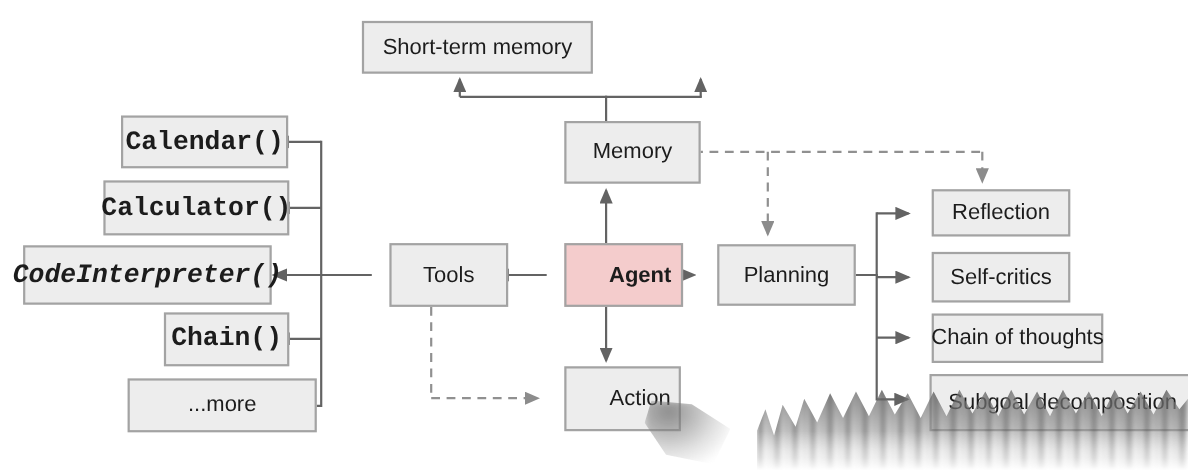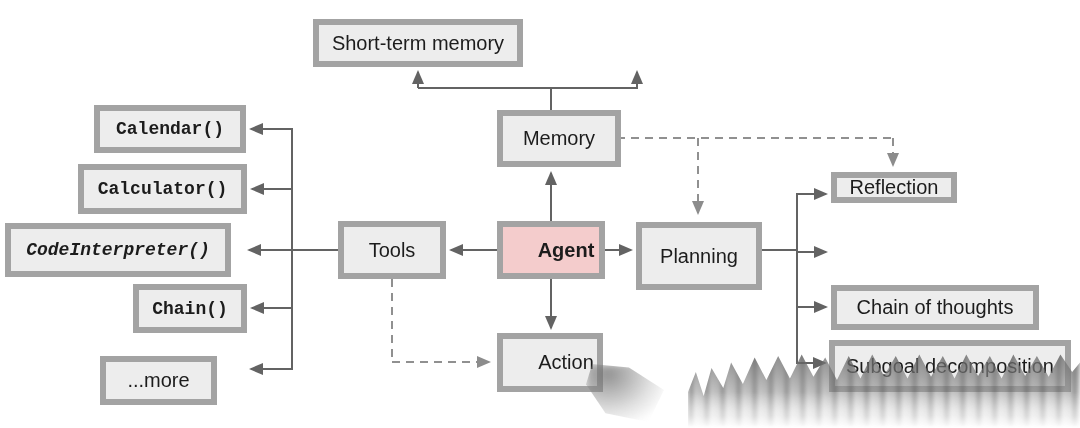--- a/index.html
+++ b/index.html
@@ -7,43 +7,43 @@
     position:relative;
     width:1080px; height:428px;
     background:#ffffff;
     overflow:hidden;
     font-family:"Liberation Sans", sans-serif;
   }
   svg.edges { position:absolute; left:0; top:0; width:1080px; height:428px; z-index:1; }
 
   .node {
     position:absolute; box-sizing:border-box; z-index:2;
-    background:#ededed; border:6px solid #a3a3a3;
+    background:#ededed; border:2px solid #a3a3a3;
     display:flex; align-items:center; justify-content:center;
-    font-size:20px; color:#1c1c1c; white-space:nowrap;
+    font-size:20px; color:#1c1c1c; white-space:nowrap;margin-left:16px;
   }
-  .mono { font-family:"Liberation Mono", monospace; font-weight:700; font-size:18px; }
+  .mono { font-family:"Liberation Mono", monospace; font-weight:700; font-size:24px; }
   .agent-node { background:#f4cccc; font-weight:700; }
 
   
   .n-short   { left:313px; top:19px;  width:210px; height:48px; }
   .n-long    { left:532px; top:19px;  width:211px; height:48px; }
   .n-memory  { left:497px; top:110px; width:124px; height:57px; }
   .n-tools   { left:338px; top:221px; width:108px; height:58px; }
   .n-agent   { left:497px; top:221px; width:108px; height:58px;padding-left:30px; }
-  .n-planning{ left:636px; top:222px; width:126px; height:68px; }
+  .n-planning{ left:636px; top:222px; width:126px; height:56px; }
   .n-action  { left:497px; top:333px; width:106px; height:59px;padding-left:32px; }
   .n-calendar{ left:94px;  top:105px; width:152px; height:48px; }
   .n-calc    { left:78px;  top:164px; width:169px; height:50px; }
   .n-codeint { left:5px;   top:223px; width:226px; height:54px;font-style:italic; }
   .n-search  { left:133px; top:284px; width:114px; height:49px; }
-  .n-more    { left:100px; top:356px; width:117px; height:49px; }
-  .n-reflect { left:831px; top:172px; width:126px; height:31px; }
+  .n-more    { left:100px; top:344px; width:172px; height:49px; }
+  .n-reflect { left:831px; top:172px; width:126px; height:43px; }
   .n-selfcrit{ left:831px; top:229px; width:126px; height:46px; }
-  .n-chain   { left:831px; top:285px; width:208px; height:45px; }
+  .n-chain   { left:831px; top:285px; width:156px; height:45px; }
   .n-subgoal { left:829px; top:340px; width:242px; height:52px; }
 
   
   .smudge { position:absolute; z-index:5; pointer-events:none; }
   .smudge-large {
     left:688px; top:348px; width:392px; height:80px;
     background:
       linear-gradient(to bottom, rgba(95,95,95,0.72) 0%, rgba(125,125,125,0.5) 40%, rgba(190,190,190,0.18) 78%, rgba(255,255,255,0) 100%),
       repeating-linear-gradient(90deg,
         rgba(70,70,70,0.55) 0px, rgba(70,70,70,0.55) 4px,
@@ -130,19 +130,20 @@
   <div class="node n-planning">Planning</div>
   <div class="node n-action">Action</div>
 
   <div class="node n-calendar mono">Calendar()</div>
   <div class="node n-calc mono">Calculator()</div>
   <div class="node n-codeint mono">CodeInterpreter()</div>
   <div class="node n-search mono">Chain()</div>
   <div class="node n-more">...more</div>
 
   <div class="node n-reflect">Reflection</div>
+  <div class="node n-selfcrit">Self-critics</div>
   <div class="node n-chain">Chain of thoughts</div>
   <div class="node n-subgoal">Subgoal decomposition</div>
 
   <div class="smudge smudge-large"></div>
   <div class="smudge smudge-small"></div>
 
 </div>
 
 </body></html>

